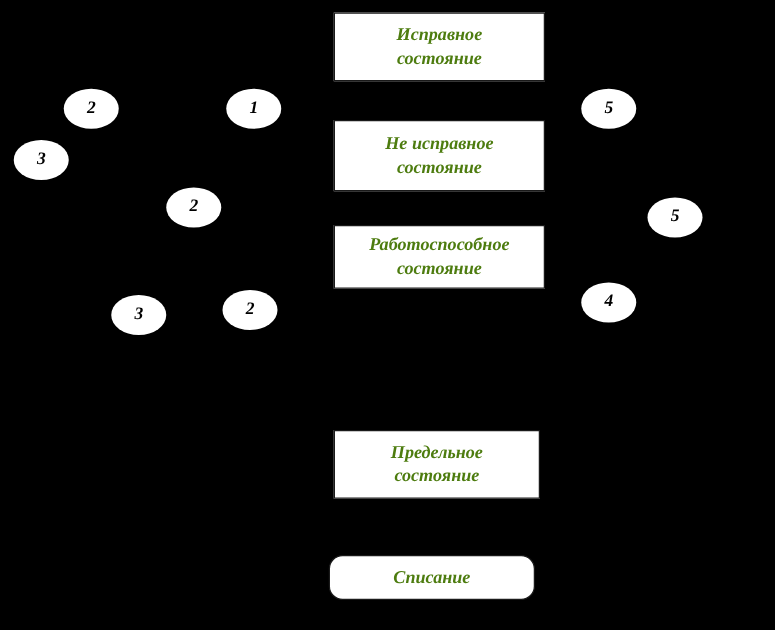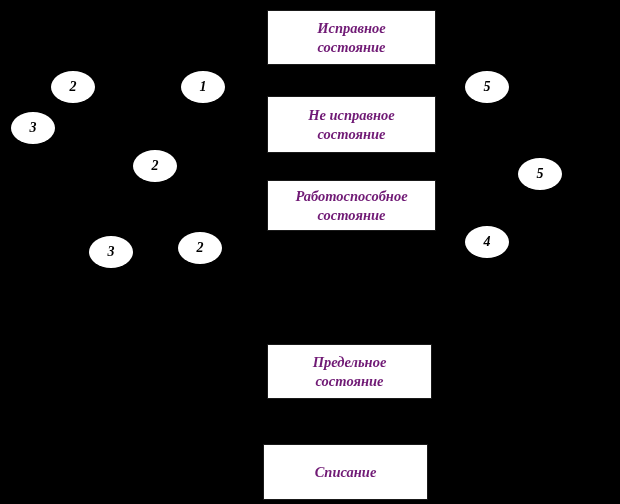--- a/index.html
+++ b/index.html
@@ -23,21 +23,21 @@
     display: flex;
     align-items: center;
     justify-content: center;
     text-align: center;
   }
   .state-label {
     font-weight: bold;
     font-style: italic;
     font-size: 14.5px;
     line-height: 1.25;
-    color: #701a75;
+    color: #4d7c0f;
     white-space: pre-line;
   }
   .node {
     position: absolute;
     width: 44px;
     height: 32px;
     background: #ffffff;
     border-radius: 50%;
     display: flex;
     align-items: center;
@@ -49,21 +49,21 @@
     font-size: 14px;
     color: #000000;
   }
 
   
   .box-serviceable      { left: 267px; top: 10px;  width: 169px; height: 55px; }
   .box-faulty           { left: 267px; top: 96px;  width: 169px; height: 57px; }
   .box-operational      { left: 267px; top: 180px; width: 169px; height: 51px; }
   .box-non-operational  { left: 267px; top: 261px; width: 166px; height: 65px; }
   .box-limit            { left: 267px; top: 344px; width: 165px; height: 55px; }
-  .box-write-off        { left: 263px; top: 444px; width: 165px; height: 56px; }
+  .box-write-off        { left: 263px; top: 444px; width: 165px; height: 36px; border-radius: 11px; }
 
   
   .node-1 { left: 51px;  top: 71px;  }
   .node-2 { left: 181px; top: 71px;  }
   .node-3 { left: 11px;  top: 112px; }
   .node-4 { left: 133px; top: 150px; }
   .node-5 { left: 465px; top: 71px;  }
   .node-6 { left: 518px; top: 158px; }
   .node-7 { left: 465px; top: 226px; }
   .node-8 { left: 89px;  top: 236px; }

